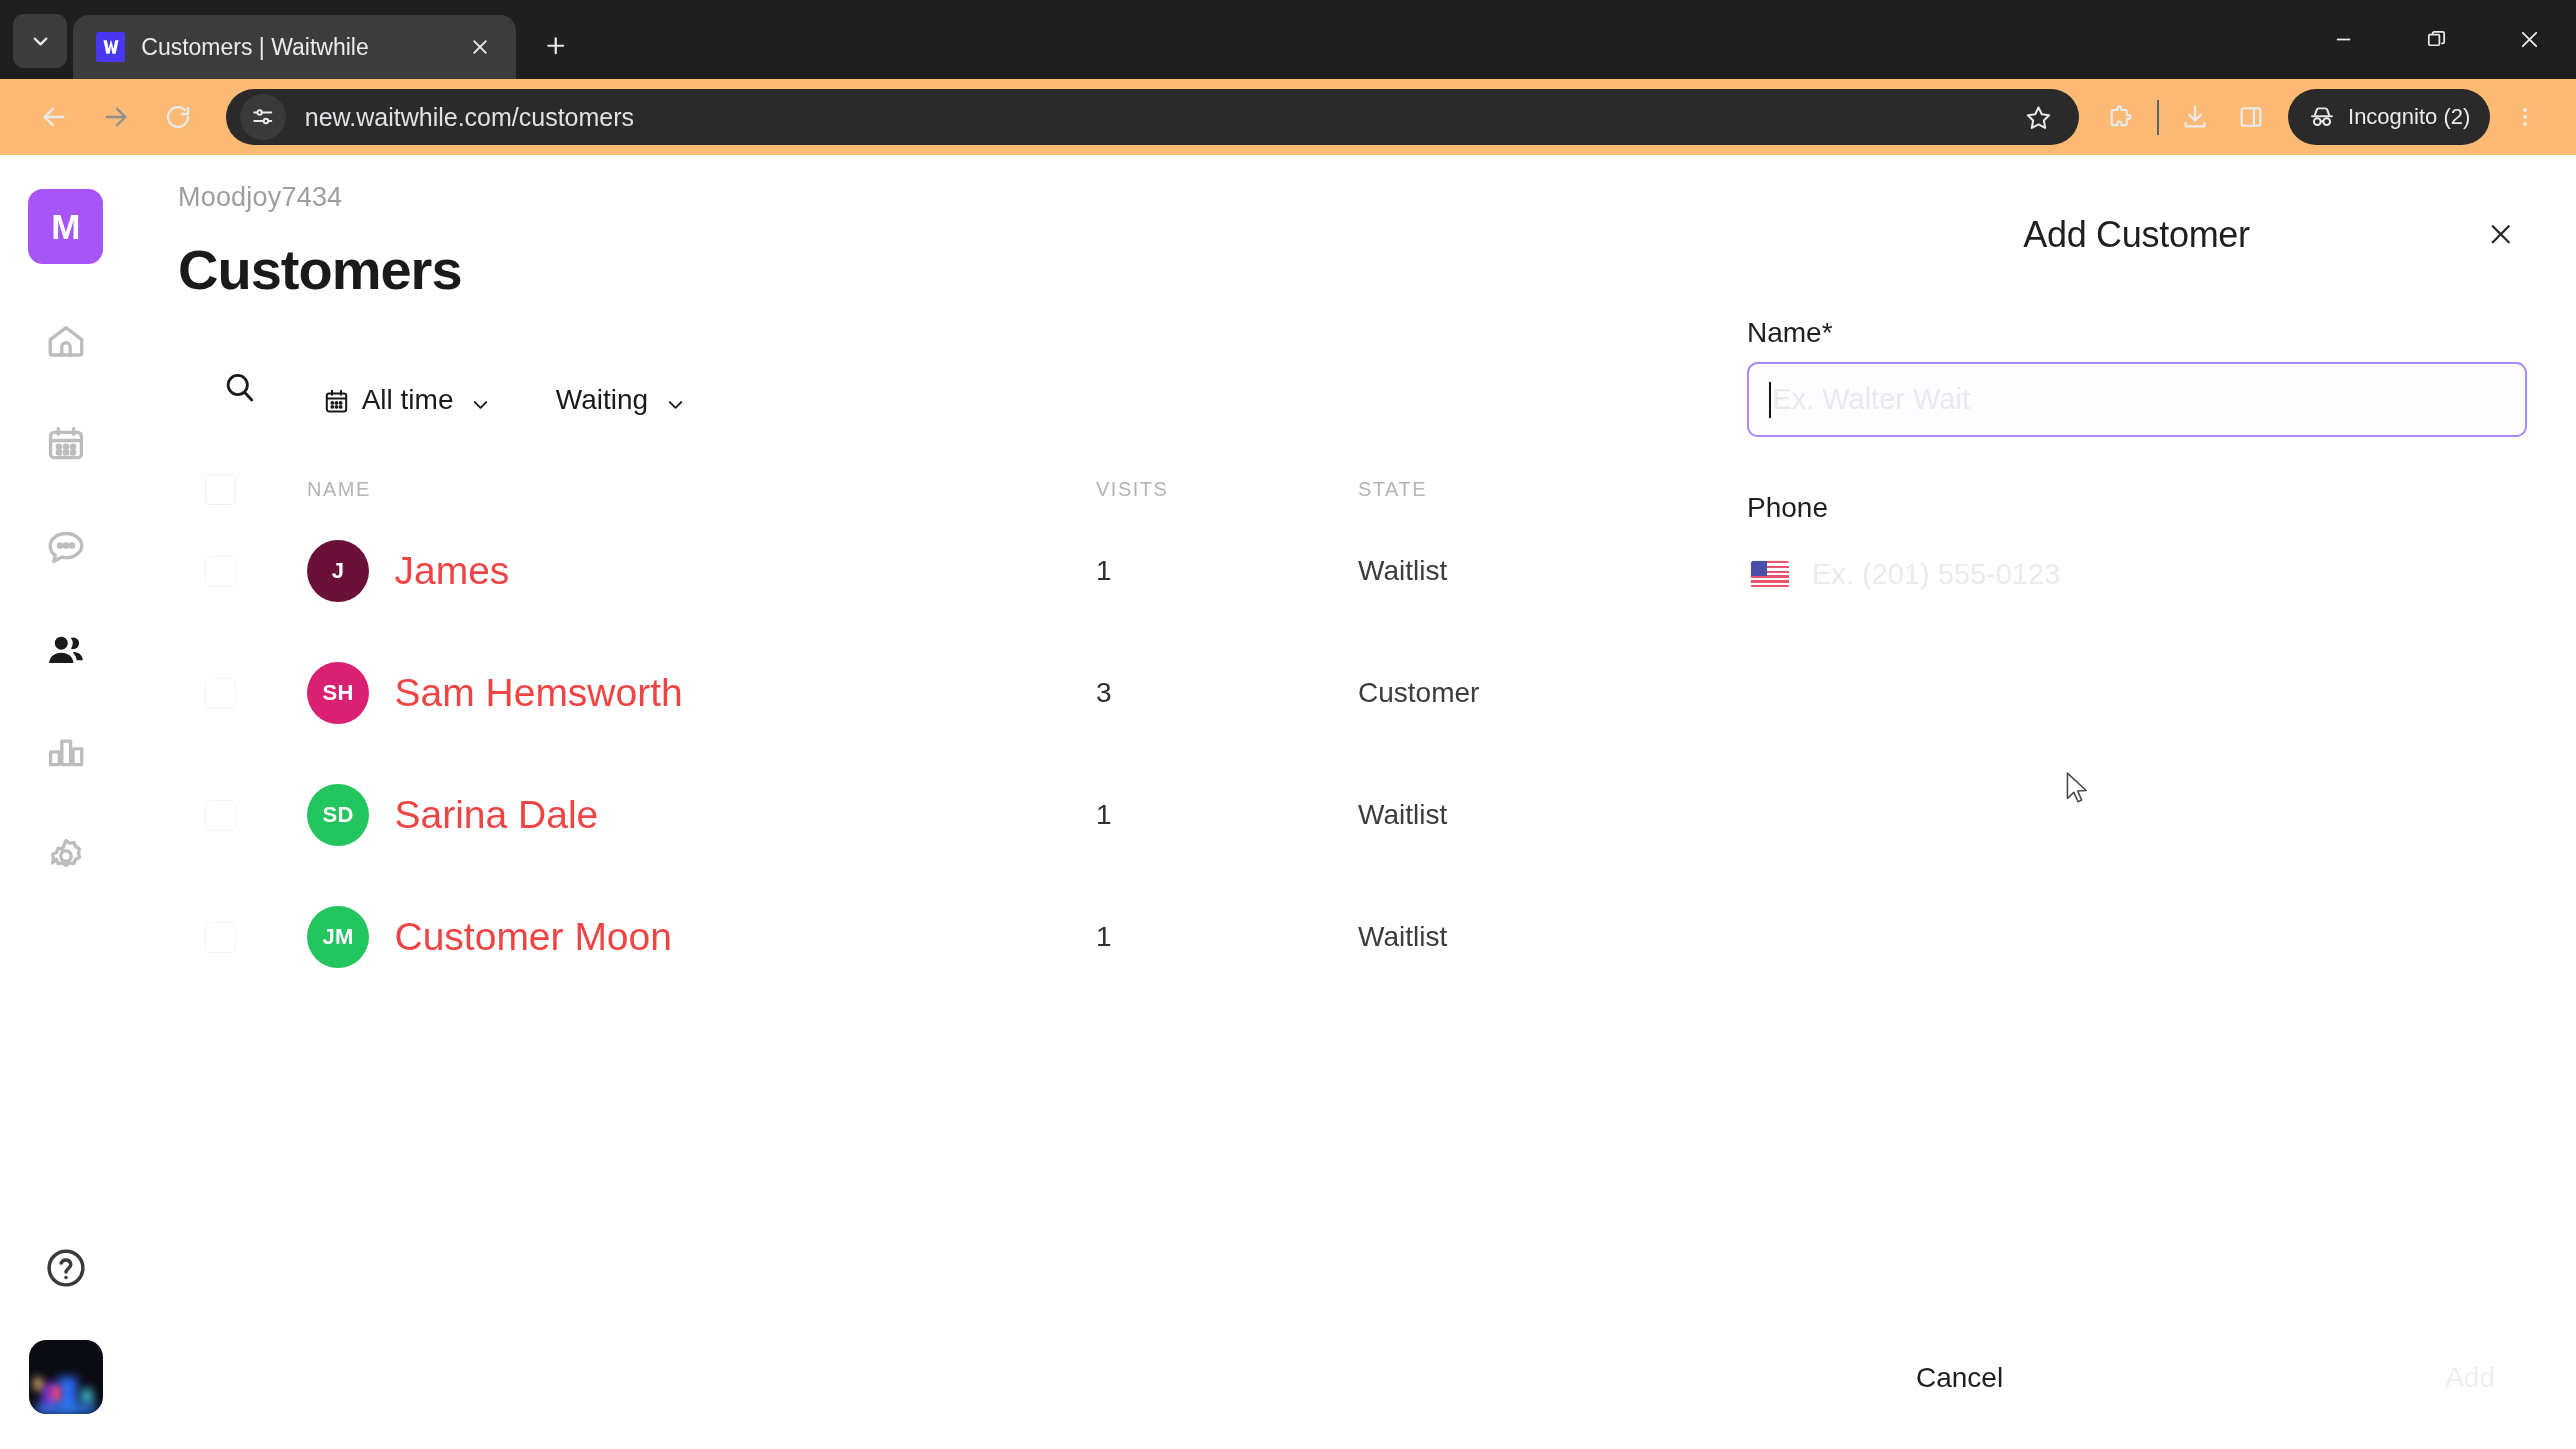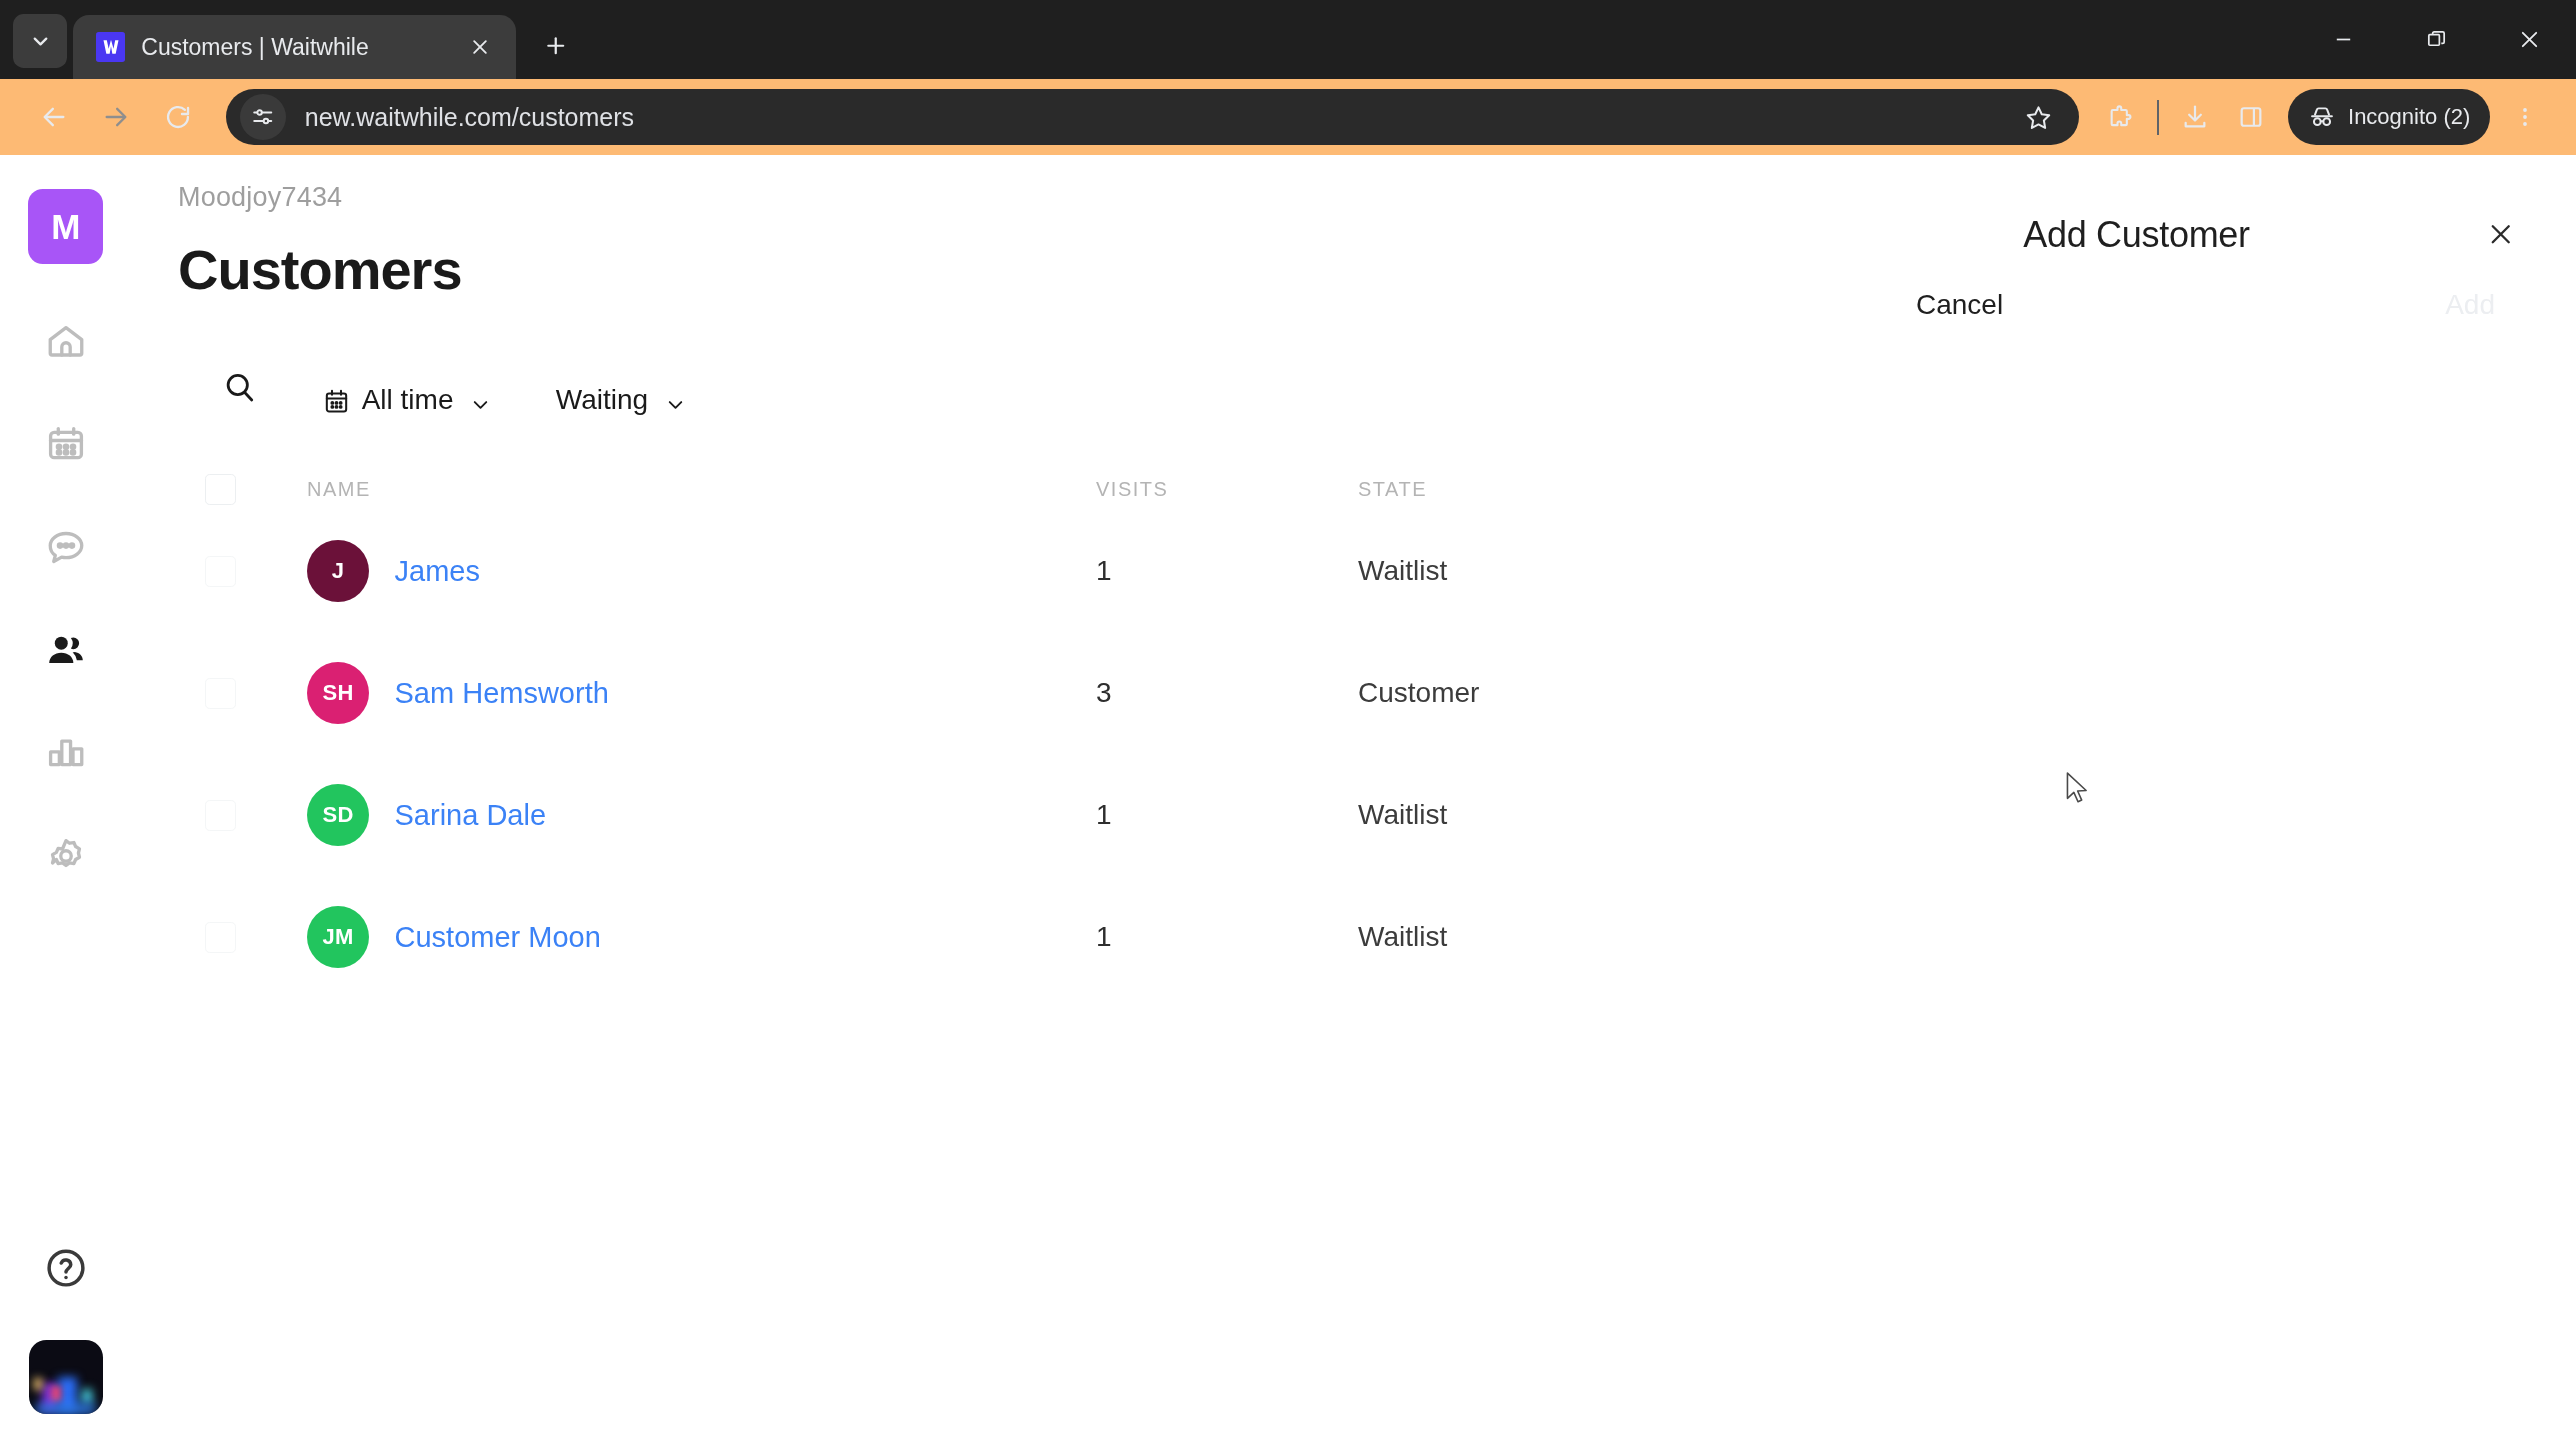--- a/index.html
+++ b/index.html
@@ -158,21 +158,21 @@
   .cbox { width: 31px; height: 31px; border: 1.3px solid #eceff1; border-radius: 4.7px; background: #fff; }
   .cbox.row { border-color: #f4f6f7; }
 
   .trow { display: flex; align-items: center; height: 122px; }
   .cell-name { display: flex; align-items: center; gap: 25.5px; }
   .avatar {
     width: 62px; height: 62px; border-radius: 50%; flex: 0 0 62px;
     display: flex; align-items: center; justify-content: center;
     color: #ffffff; font-size: 22px; font-weight: 700; letter-spacing: 0.3px;
   }
-  .cust-name { font-size: 29px; color: #3b82f6; white-space: nowrap; }
+  .cust-name { font-size: 39px; color: #ef4444; white-space: nowrap; }
   .cell-visits { font-size: 28px; color: #2e2e2e; }
   .cell-state { font-size: 28px; color: #3c3c3c; }
 
   
   .panel {
     position: absolute; right: 0; top: 0; width: 879px; height: 100%;
     background: #ffffff; display: flex; flex-direction: column;
   }
   .panel-head {
     height: 79px; display: flex; align-items: center; justify-content: center;
@@ -539,20 +539,40 @@
       <div class="panel-head">
         <span class="panel-title">Add Customer</span>
         <span class="panel-close">
           <svg viewBox="0 0 24 24" fill="none" stroke="#2b2b2b" stroke-width="1.9" stroke-linecap="round">
               <line x1="5.5" y1="5.5" x2="18.5" y2="18.5"></line>
               <line x1="18.5" y1="5.5" x2="5.5" y2="18.5"></line>
             </svg>
         </span>
       </div>
 
+      <div class="panel-body">
+        <div class="field-label">
+          <span>Name</span><span class="req">*</span>
+        </div>
+        <div class="text-input">
+          <span class="caret"></span>
+          <span class="ph">Ex. Walter Wait</span>
+        </div>
+
+        <div class="phone-block">
+          <div class="field-label">Phone</div>
+          <div class="phone-row">
+            <span class="flag">
+              <span class="stripes"></span>
+                <span class="canton"></span>
+            </span>
+            <span class="phone-ph">Ex. (201) 555-0123</span>
+          </div>
+        </div>
+      </div>
 
       <div class="panel-foot">
         <button class="btn-cancel">Cancel</button>
         <button class="btn-add">Add</button>
       </div>
     </div>
 
     <svg class="cursor" viewBox="0 0 24 28">
       <path d="M2 1.5 L2 22 L7.2 17.2 L10.6 24.8 L13.6 23.4 L10.3 16 L17.2 15.6 Z" fill="#ffffff" stroke="#4a4a4a" stroke-width="1.3" stroke-linejoin="round"></path>
     </svg>

